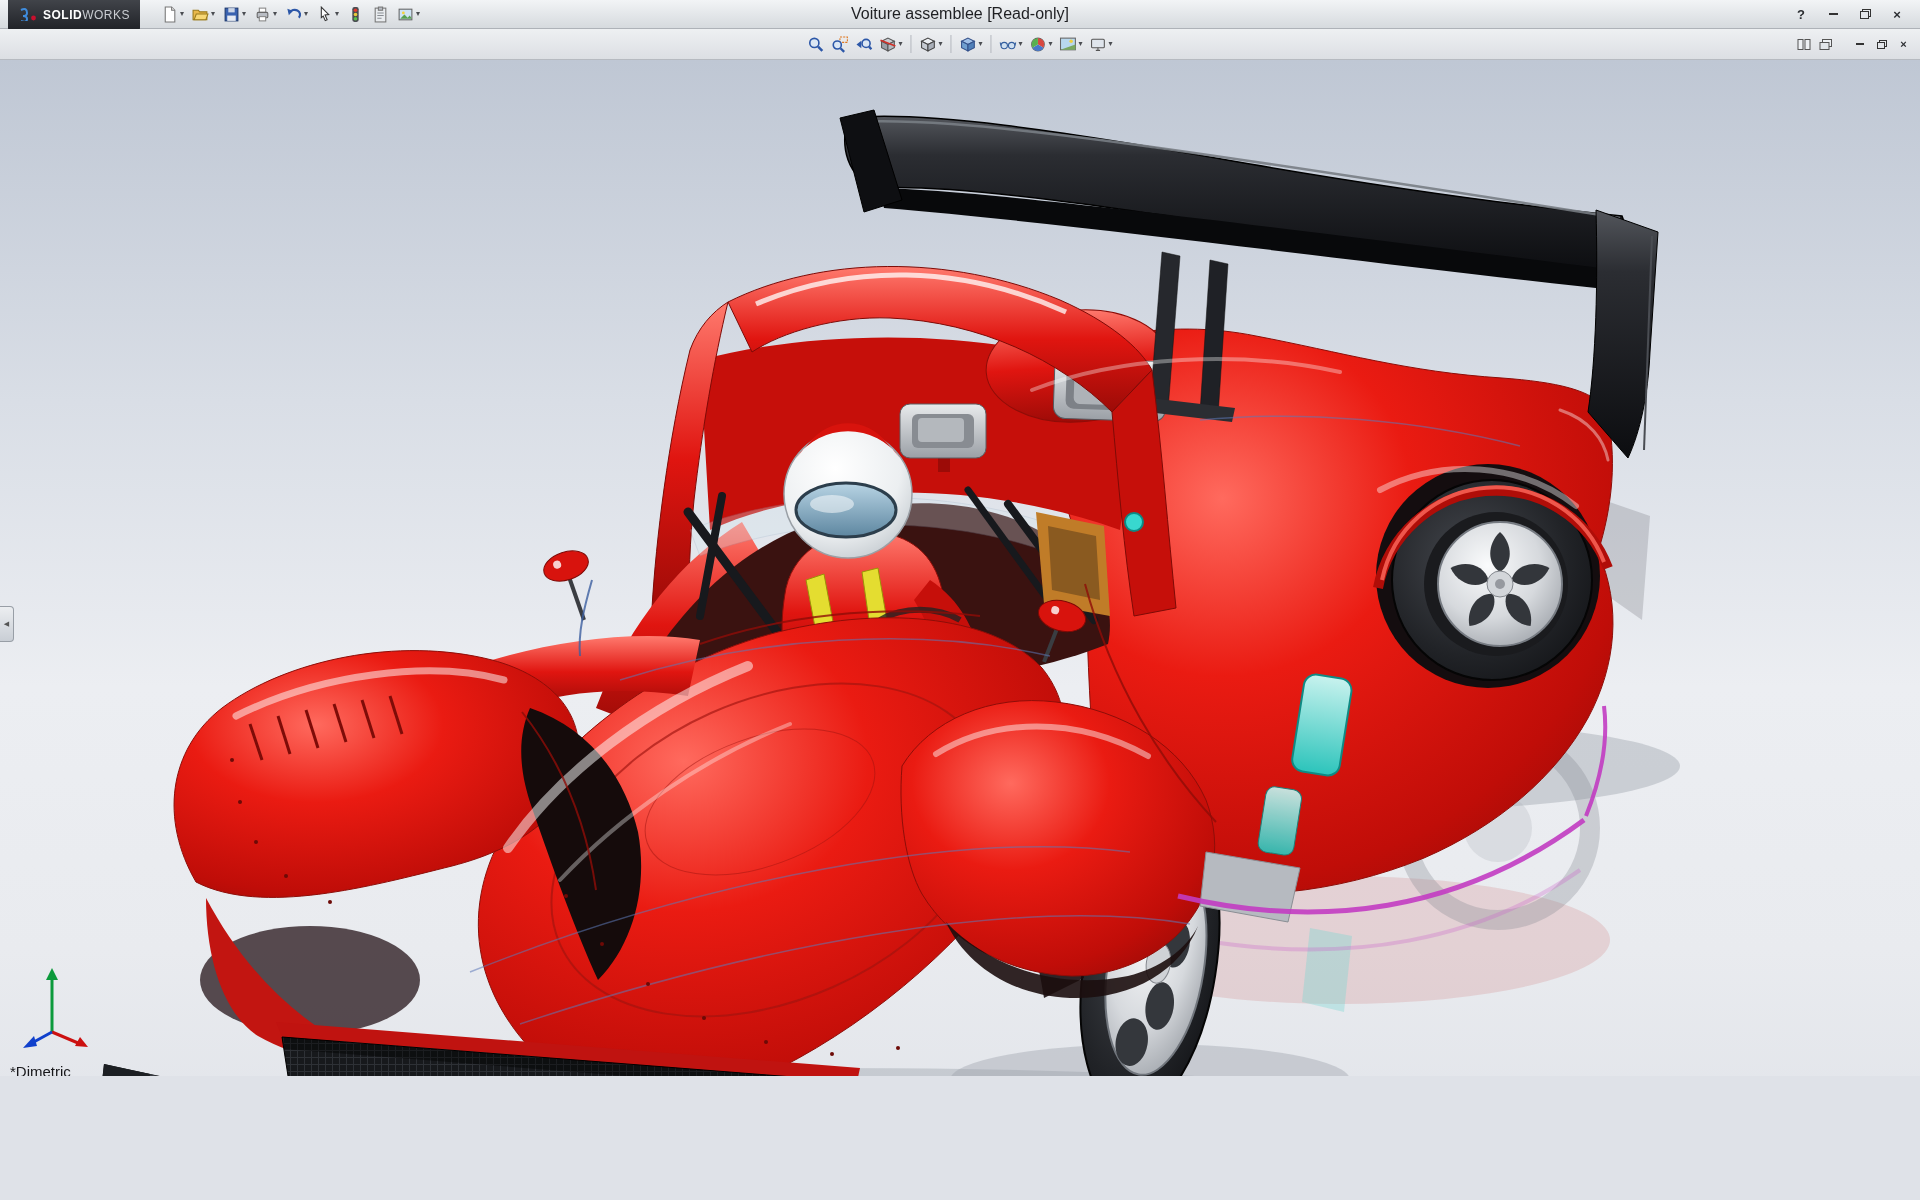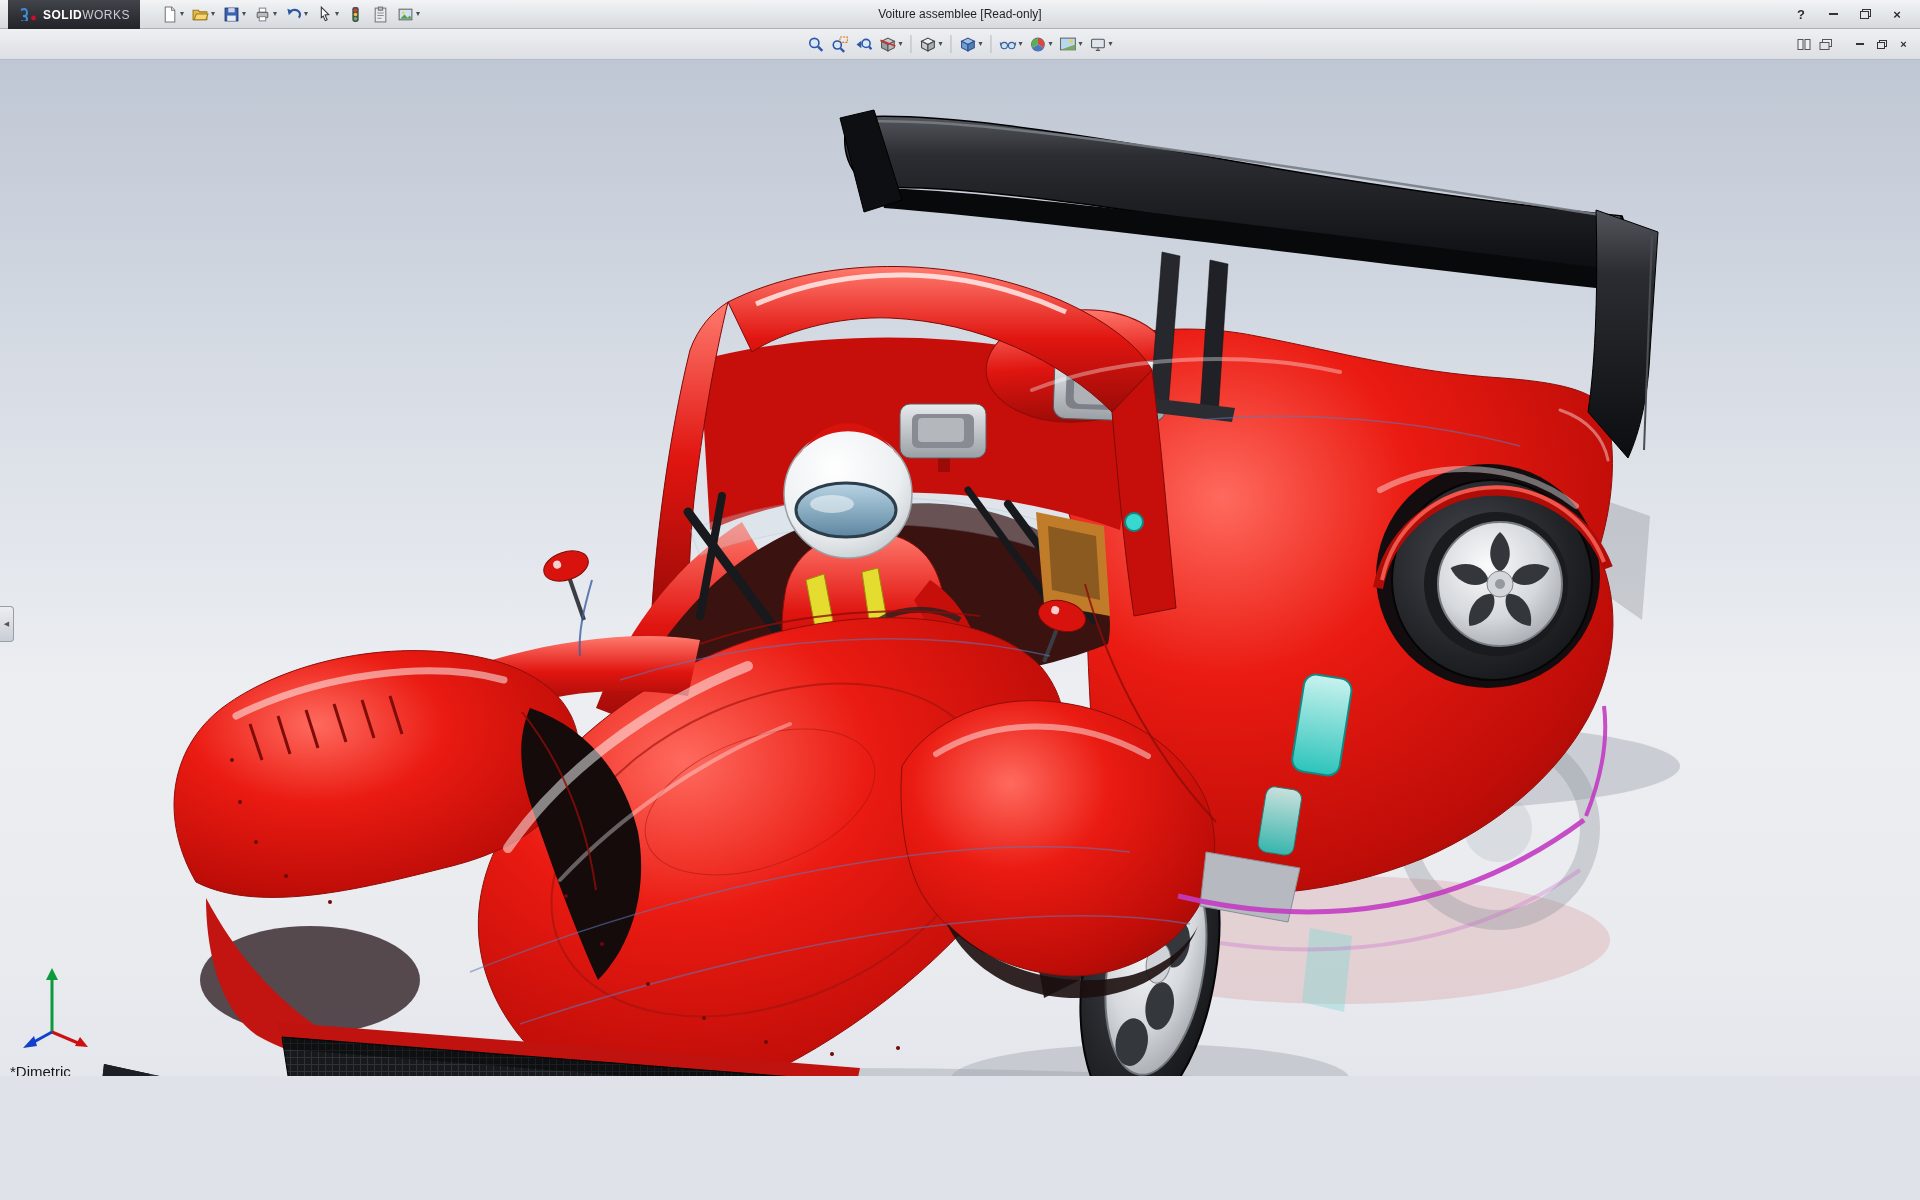--- a/index.html
+++ b/index.html
@@ -10,21 +10,21 @@
   .titlebar{position:absolute;top:0;left:0;right:0;height:28px;
     background:linear-gradient(#f2f4f6,#d6dade);border-bottom:1px solid #aeb2b8;
     display:flex;align-items:center;padding:0 6px;z-index:5;}
   .brand{display:flex;align-items:center;gap:5px;height:34px;padding:0 10px;border-radius:3px;
     background:linear-gradient(#44474d,#1f2126);margin-left:2px;}
   .brand .bold{color:#fff;font-weight:bold;font-size:12px;letter-spacing:.5px;}
   .brand .light{color:#c9ccd1;font-size:12px;letter-spacing:.5px;}
   .std-toolbar{display:flex;align-items:center;margin-left:18px;gap:2px;}
   .tb-btn{height:24px;display:flex;align-items:center;padding:0 3px;border-radius:2px;}
   .dd{font-size:8px;color:#4a4d52;margin-left:2px;line-height:1;}
-  .win-title{position:absolute;left:50%;transform:translateX(-50%);font-size:12px;color:#1e1f22;white-space:nowrap;}
+  .win-title{position:absolute;left:50%;transform:translateX(-50%);font-size:16px;color:#1e1f22;white-space:nowrap;}
   .win-controls{margin-left:auto;display:flex;align-items:center;gap:10px;padding-right:6px;}
   .wc-btn{width:22px;height:18px;display:flex;align-items:center;justify-content:center;
     color:#2c2e32;font-size:13px;font-weight:bold;}
   .gl-min{width:9px;height:2px;background:#333;}
   .gl-restore{position:relative;width:11px;height:10px;}
   .gl-restore::before{content:"";position:absolute;right:0;top:0;width:7px;height:6px;border:1px solid #333;}
   .gl-restore::after{content:"";position:absolute;left:0;bottom:0;width:7px;height:6px;border:1px solid #333;background:#e3e6ea;}
 
   
   .toolbar-row{position:absolute;top:29px;left:0;right:0;height:30px;

